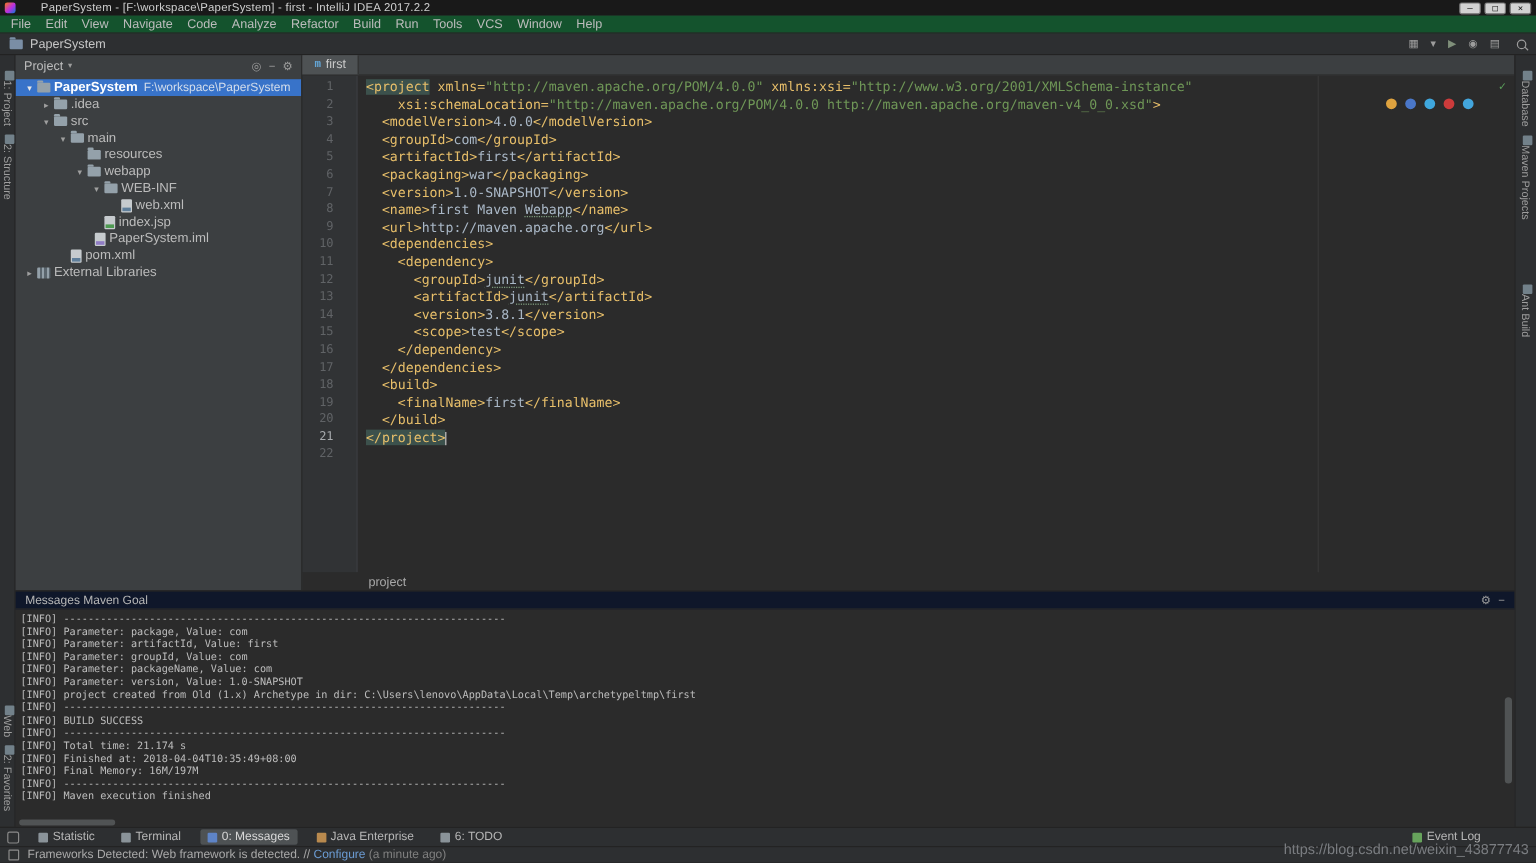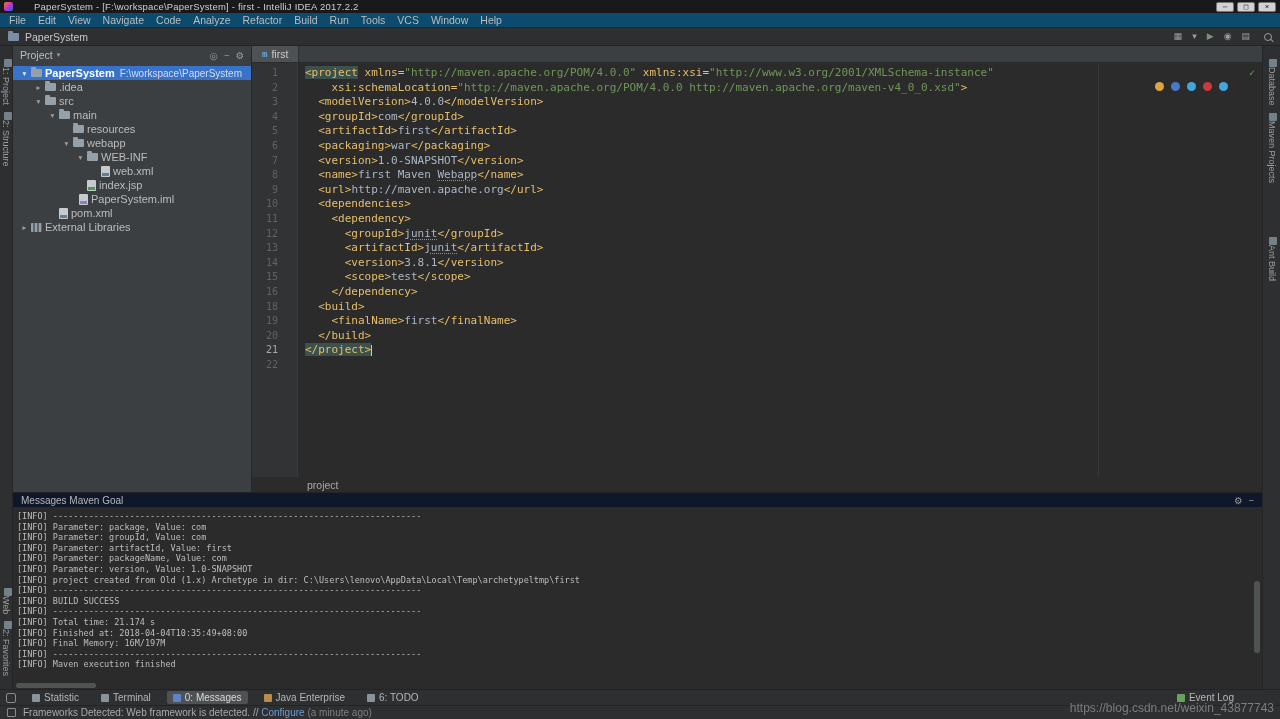--- a/index.html
+++ b/index.html
@@ -7,21 +7,21 @@
 #window{position:relative;width:1280px;height:719px;background:#2b2b2b;overflow:hidden;display:flex;flex-direction:column;}
 
 
 .titlebar{flex:none;height:13px;background:#191919;display:flex;align-items:center;gap:21px;padding:0 4px;}
 .app-icon{width:9px;height:9px;border-radius:2px;background:linear-gradient(135deg,#f97a12 0%,#b92ee4 55%,#097cd5 100%);}
 .title{font-size:9.5px;color:#cfcfcf;white-space:nowrap;letter-spacing:.2px;}
 .win-controls{margin-left:auto;display:flex;gap:3px;}
 .win-btn{width:18px;height:10px;background:#d2d2d2;border:1px solid #777;border-radius:2px;font-size:7.5px;line-height:8px;text-align:center;color:#111;font-family:"DejaVu Sans Mono",monospace;}
 
 
-.menubar{flex:none;height:15px;background:#0c4a6e;border-bottom:1px solid #252525;display:flex;align-items:center;padding:0 3px;}
+.menubar{flex:none;height:15px;background:#14532d;border-bottom:1px solid #252525;display:flex;align-items:center;padding:0 3px;}
 .menu-item{font-size:10.5px;color:#bcbcbc;padding:0 6px;line-height:14px;}
 
 
 .navbar{flex:none;height:18px;background:#2d2f31;border-bottom:1px solid #222;display:flex;align-items:center;padding:0 8px;gap:6px;}
 .nav-folder{width:11px;height:8px;background:#7a8ea5;border-radius:1px;position:relative;}
 .nav-folder:before{content:"";position:absolute;top:-2px;left:0;width:5px;height:2px;background:#7a8ea5;border-radius:1px 1px 0 0;}
 .nav-crumb{font-size:10.5px;color:#c7c7c7;}
 .nav-right{margin-left:auto;display:flex;align-items:center;gap:10px;}
 .nav-glyph{font-size:9px;color:#9d9d9d;line-height:1;}
 .searchglass{width:8px;height:8px;border:1px solid #9d9d9d;border-radius:50%;position:relative;margin-left:4px;}
@@ -324,20 +324,24 @@
                 </div>
                 <div class="code-line">
                   <span class="ln">15</span>
                   <span class="code-text"><span class="tok-s">      </span><span class="tok-t">&lt;scope&gt;</span><span class="tok-x">test</span><span class="tok-t">&lt;/scope&gt;</span></span>
                 </div>
                 <div class="code-line">
                   <span class="ln">16</span>
                   <span class="code-text"><span class="tok-s">    </span><span class="tok-t">&lt;/dependency&gt;</span></span>
                 </div>
                 <div class="code-line">
+                  <span class="ln">17</span>
+                  <span class="code-text"><span class="tok-s">  </span><span class="tok-t">&lt;/dependencies&gt;</span></span>
+                </div>
+                <div class="code-line">
                   <span class="ln">18</span>
                   <span class="code-text"><span class="tok-s">  </span><span class="tok-t">&lt;build&gt;</span></span>
                 </div>
                 <div class="code-line">
                   <span class="ln">19</span>
                   <span class="code-text"><span class="tok-s">    </span><span class="tok-t">&lt;finalName&gt;</span><span class="tok-x">first</span><span class="tok-t">&lt;/finalName&gt;</span></span>
                 </div>
                 <div class="code-line">
                   <span class="ln">20</span>
                   <span class="code-text"><span class="tok-s">  </span><span class="tok-t">&lt;/build&gt;</span></span>
@@ -360,22 +364,22 @@
 
       <div class="messages">
         <div class="messages-header">
           <span>Messages Maven Goal</span>
           <span class="msg-grow"></span>
           <span id="msg-icons"><span class="hdr-glyph">⚙</span><span class="hdr-glyph">−</span></span>
         </div>
         <div class="console" id="console">
             <div class="console-line">[INFO] ------------------------------------------------------------------------</div>
             <div class="console-line">[INFO] Parameter: package, Value: com</div>
+            <div class="console-line">[INFO] Parameter: artifactId, Value: first</div>
             <div class="console-line">[INFO] Parameter: groupId, Value: com</div>
-            <div class="console-line">[INFO] Parameter: artifactId, Value: first</div>
             <div class="console-line">[INFO] Parameter: packageName, Value: com</div>
             <div class="console-line">[INFO] Parameter: version, Value: 1.0-SNAPSHOT</div>
             <div class="console-line">[INFO] project created from Old (1.x) Archetype in dir: C:\Users\lenovo\AppData\Local\Temp\archetypeltmp\first</div>
             <div class="console-line">[INFO] ------------------------------------------------------------------------</div>
             <div class="console-line">[INFO] BUILD SUCCESS</div>
             <div class="console-line">[INFO] ------------------------------------------------------------------------</div>
             <div class="console-line">[INFO] Total time: 21.174 s</div>
             <div class="console-line">[INFO] Finished at: 2018-04-04T10:35:49+08:00</div>
             <div class="console-line">[INFO] Final Memory: 16M/197M</div>
             <div class="console-line">[INFO] ------------------------------------------------------------------------</div>

